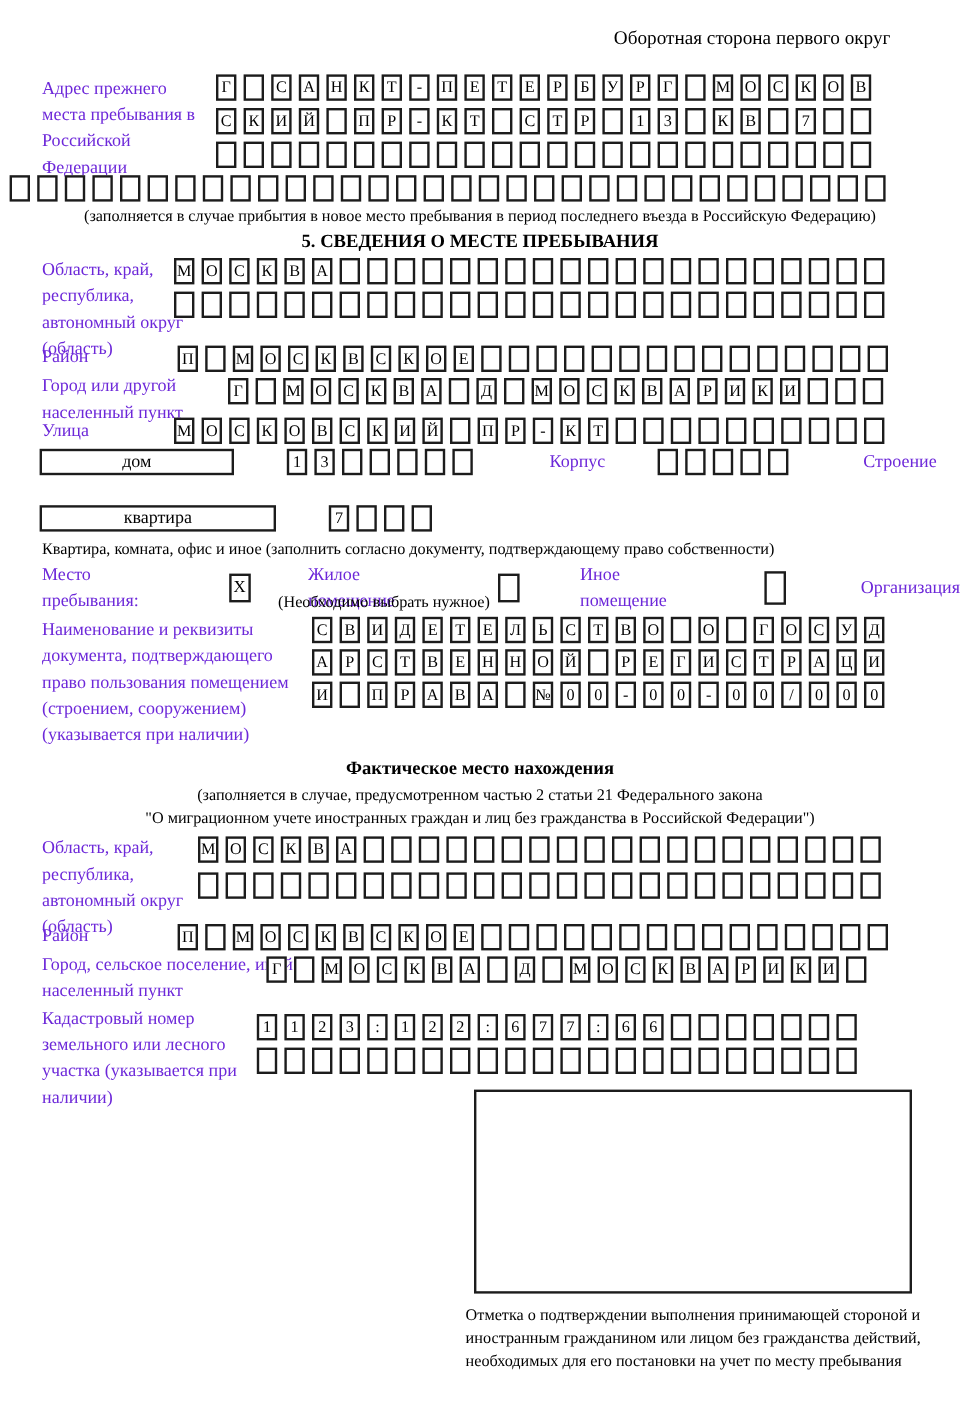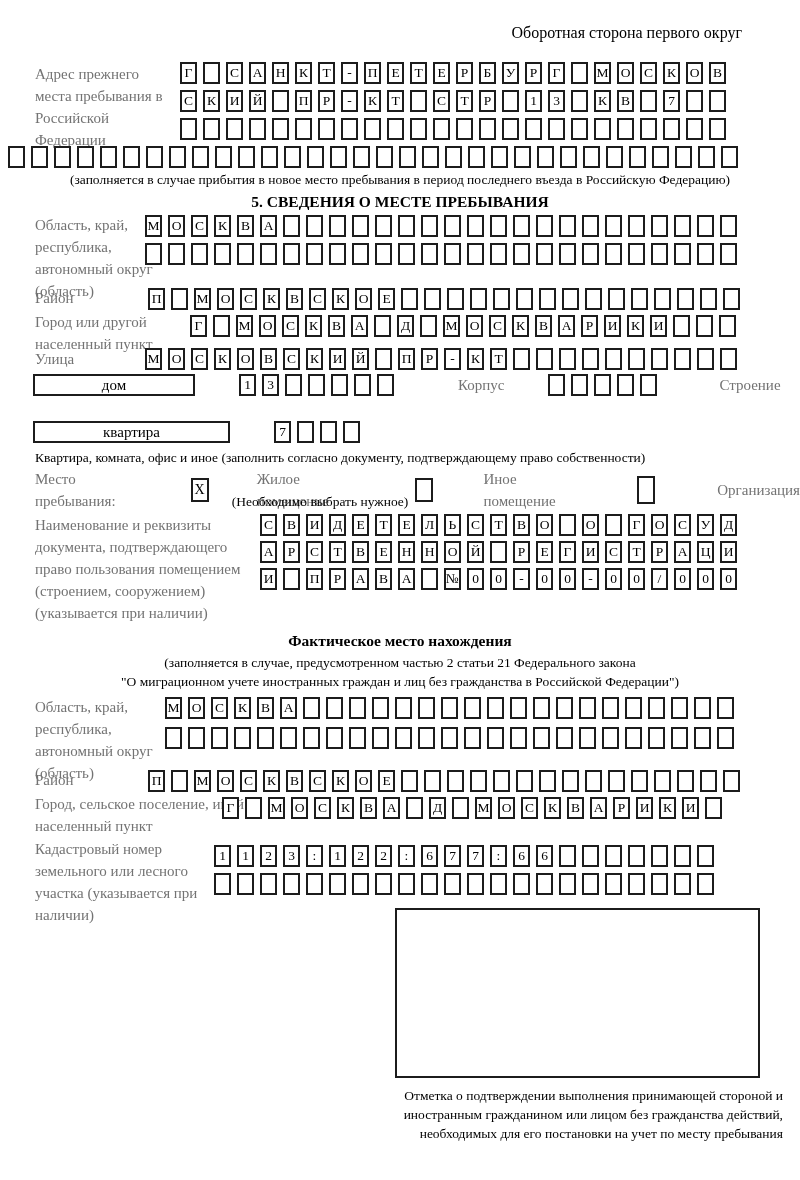--- a/index.html
+++ b/index.html
@@ -2,21 +2,21 @@
 <html><head>
 <meta charset="utf-8">
 <style>
   * { margin:0; padding:0; box-sizing:border-box; }
   html,body { background:#fff; }
   .page {
     position:relative; width:800px; height:1180px; background:#fff; color:#000;
     font-family:"Liberation Serif","DejaVu Serif",serif; overflow:hidden;
   }
   .abs { position:absolute; }
-  .lbl { font-size:15px; line-height:22px; color:#737373; }
+  .lbl { font-size:15px; line-height:22px; color:#6d28d9; }
   .cap { font-size:13.5px; color:#000; }
   .title { font-size:15.5px; font-weight:bold; text-align:center; width:100%; }
   .center { text-align:center; width:100%; }
   .grid-row { position:absolute; display:flex; }
   .cell {
     flex:0 0 17px; width:17px; height:22px; border:2px solid #1c1c1c; margin-right:6px;
     display:flex; align-items:center; justify-content:center;
     font-size:13.5px; line-height:1; background:#fff;
   }
   .namedbox {
@@ -581,15 +581,15 @@
       <span class="cell"></span>
       <span class="cell"></span>
       <span class="cell"></span>
       <span class="cell"></span>
       <span class="cell"></span>
       <span class="cell"></span>
       <span class="cell"></span>
     </div>
 
   <div class="abs stampbox" style="left:395px; top:908px; width:365px; height:170px;"></div>
-  <div class="abs cap" style="left:388px; top:1086px; width:395px; text-align:right; line-height:19px;">Отметка о подтверждении выполнения принимающей стороной и иностранным гражданином или лицом без гражданства действий, необходимых для его постановки на учет по месту пребывания</div>
+  <div class="abs cap" style="left:388px; top:1086px; width:395px; text-align:left; line-height:19px;">Отметка о подтверждении выполнения принимающей стороной и иностранным гражданином или лицом без гражданства действий, необходимых для его постановки на учет по месту пребывания</div>
 
 </div>
 
 </body></html>

